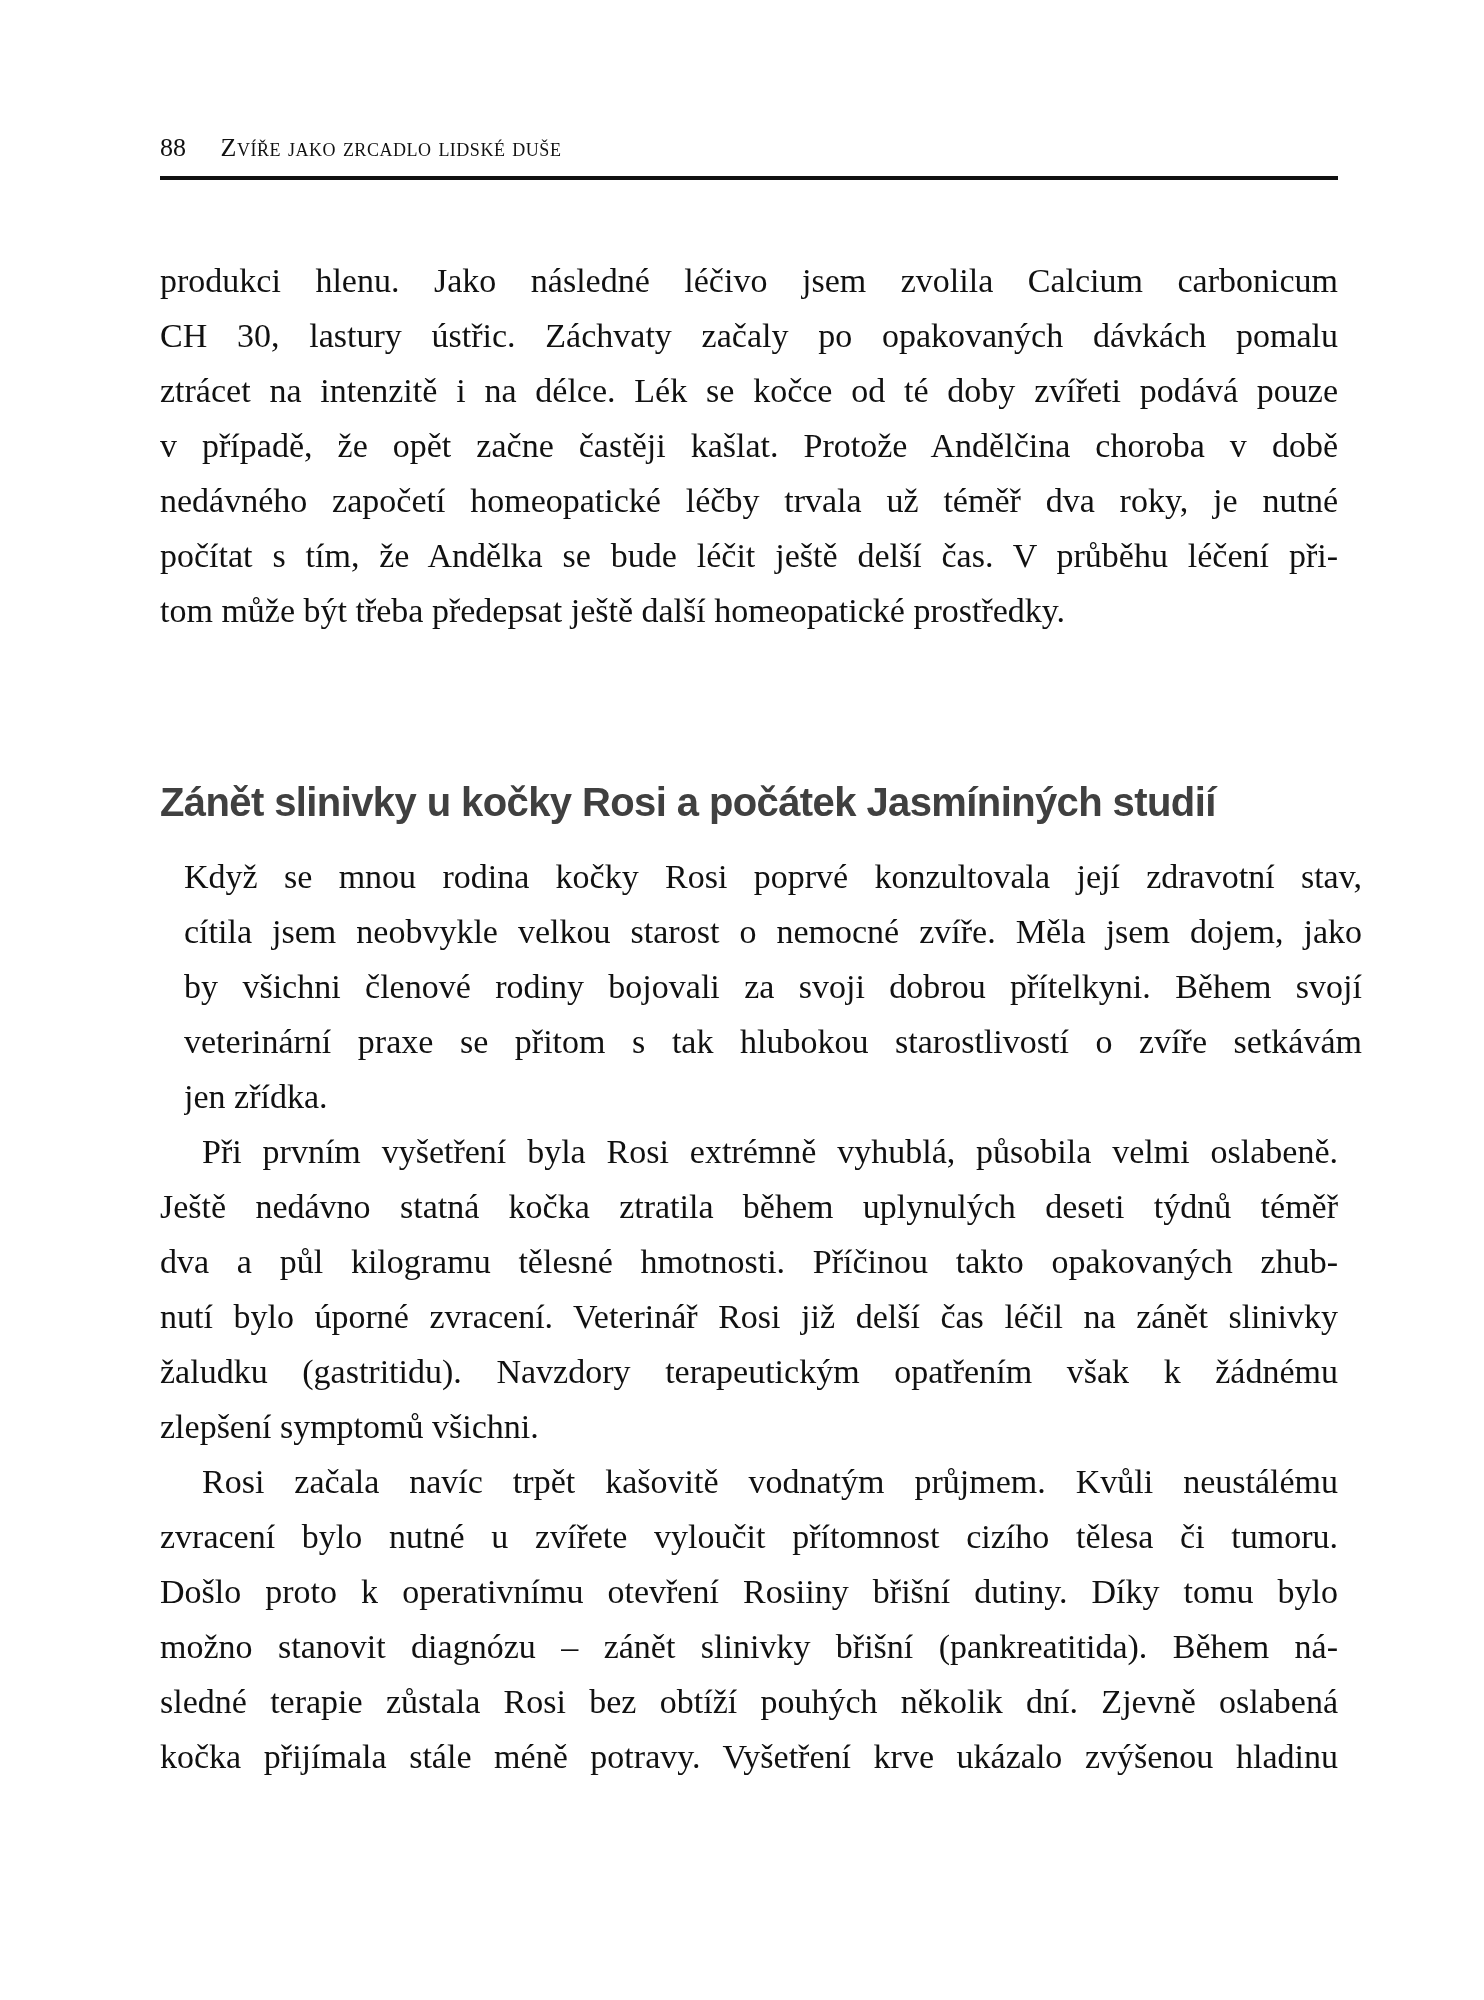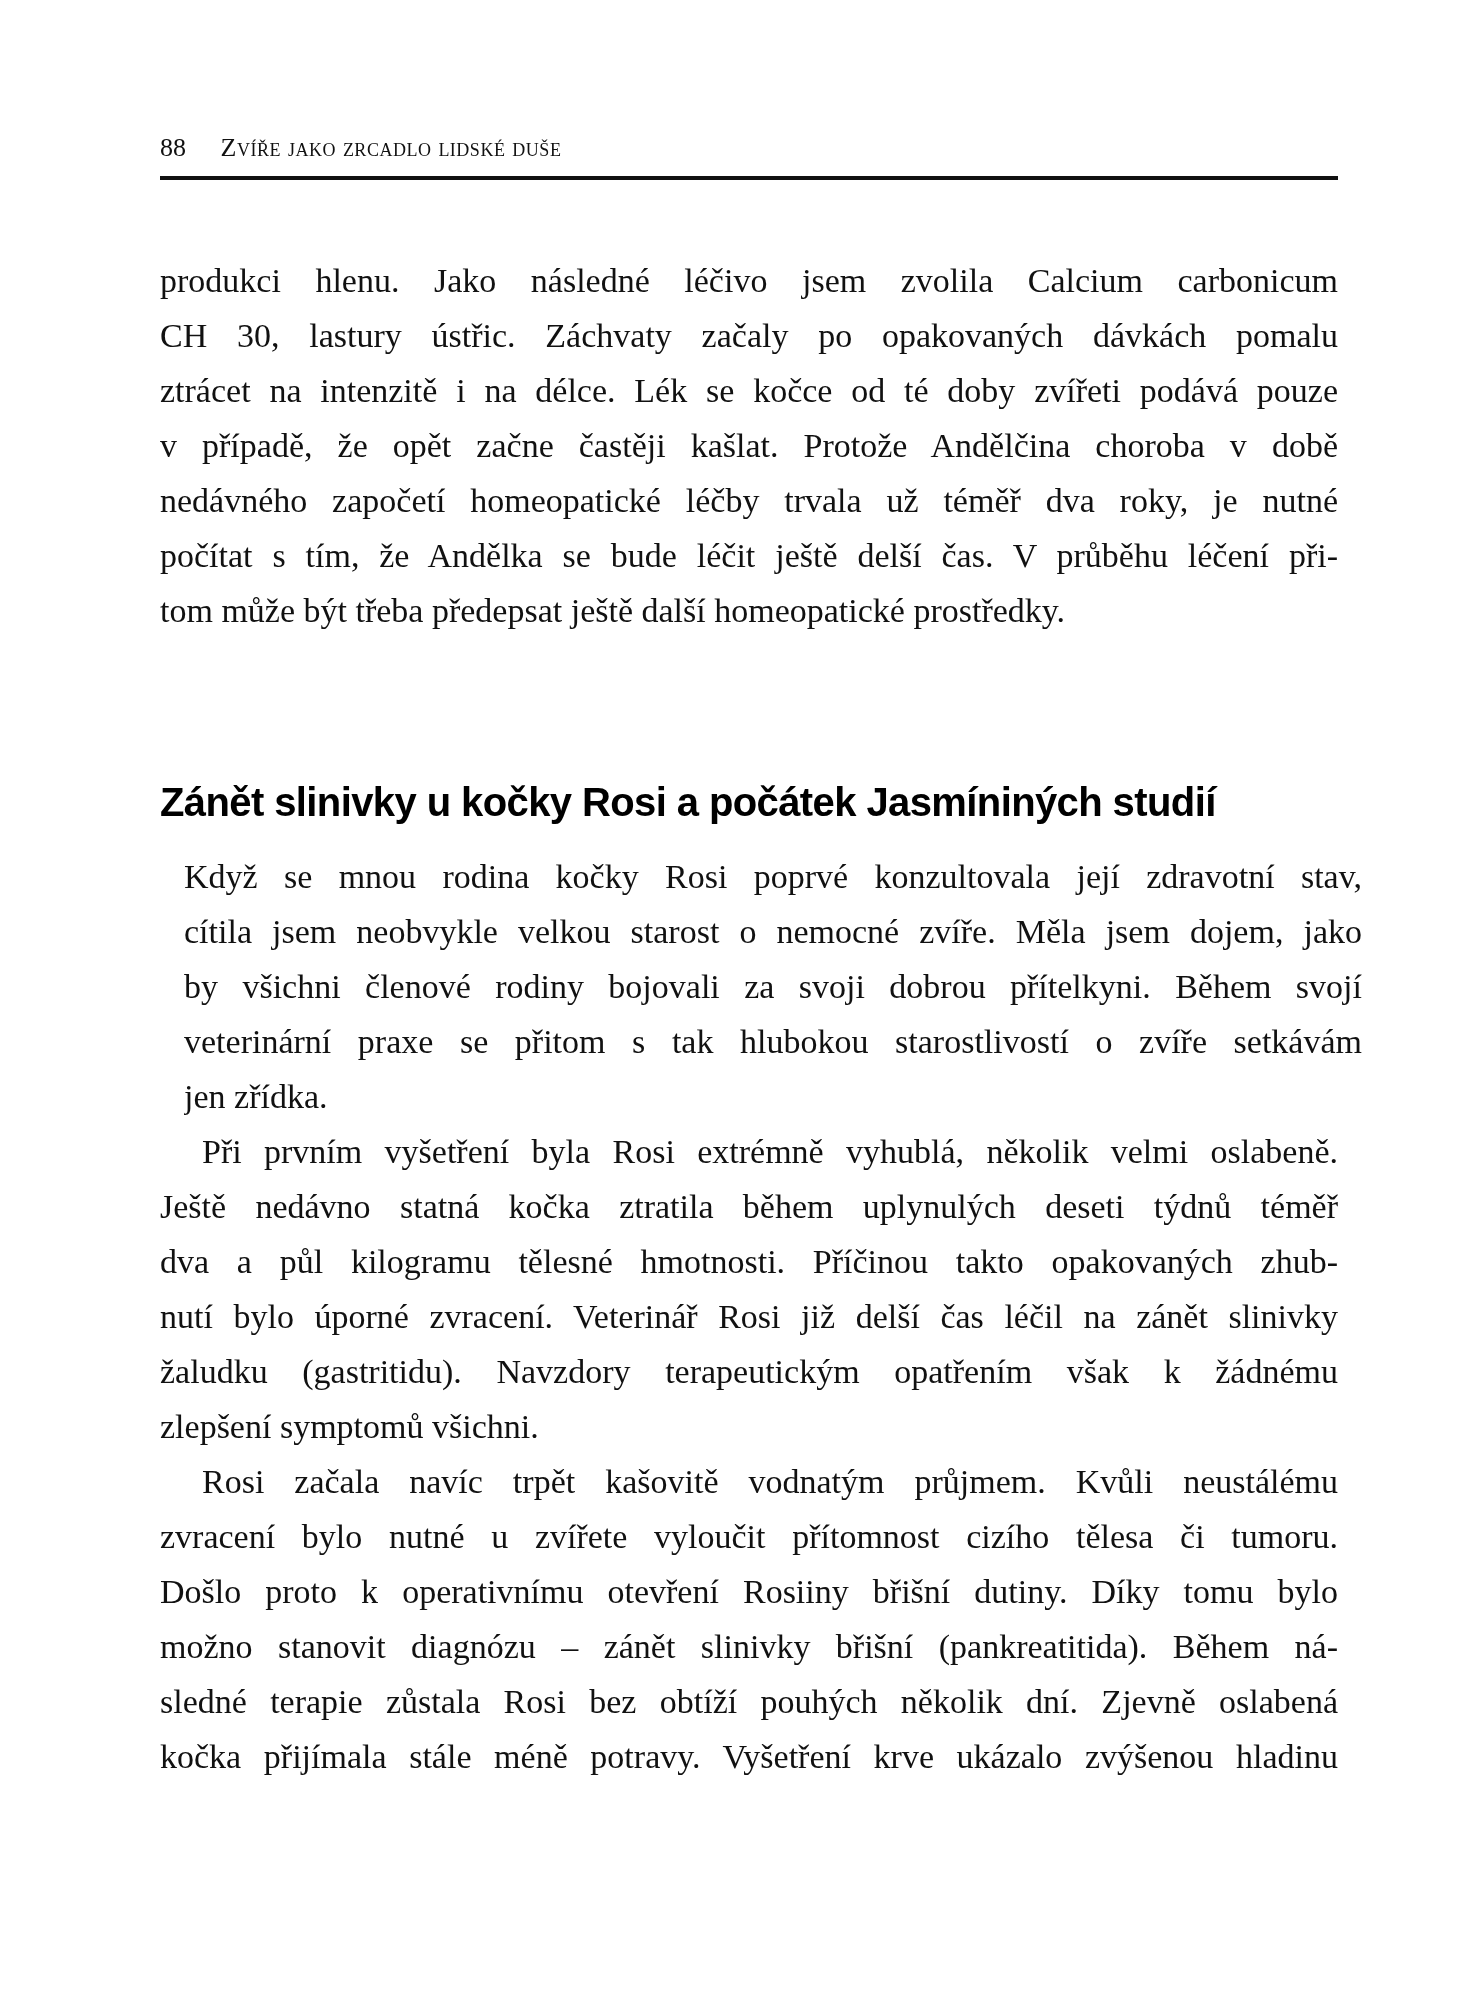--- a/index.html
+++ b/index.html
@@ -21,21 +21,21 @@
       font-size: 34px; height: 55px; line-height: 55px;
       text-align: justify; text-align-last: justify; white-space: nowrap;
       overflow: hidden;
     }
     .line.last { text-align-last: left; }
     .line.indent { text-indent: 42px; }
     .section-heading {
       position: absolute; left: 160px; top: 770px; width: 1178px;
       font-family: "Liberation Sans", "DejaVu Sans", sans-serif;
       font-size: 40px; line-height: 64px; white-space: nowrap;
-      letter-spacing: -0.6px; color: #000000;
+      letter-spacing: -0.6px; color: #404040;
     }
   </style>
 </head>
 <body>
 
 <header class="running-head">
   <span class="pageno">88</span>
   <span class="title">Zvíře jako zrcadlo lidské duše</span>
 </header>
 <div class="head-rule"></div>
@@ -54,21 +54,21 @@
 
 <div class="block" style="top:849px;margin-left:24px;">
   <div class="line">Když se mnou rodina kočky Rosi poprvé konzultovala její zdravotní stav,</div>
   <div class="line">cítila jsem neobvykle velkou starost o nemocné zvíře. Měla jsem dojem, jako</div>
   <div class="line">by všichni členové rodiny bojovali za svoji dobrou přítelkyni. Během svojí</div>
   <div class="line">veterinární praxe se přitom s tak hlubokou starostlivostí o zvíře setkávám</div>
   <div class="line last">jen zřídka.</div>
 </div>
 
 <div class="block" style="top:1124px;">
-  <div class="line indent">Při prvním vyšetření byla Rosi extrémně vyhublá, několik velmi oslabeně.</div>
+  <div class="line indent">Při prvním vyšetření byla Rosi extrémně vyhublá, působila velmi oslabeně.</div>
   <div class="line">Ještě nedávno statná kočka ztratila během uplynulých deseti týdnů téměř</div>
   <div class="line">dva a půl kilogramu tělesné hmotnosti. Příčinou takto opakovaných zhub-</div>
   <div class="line">nutí bylo úporné zvracení. Veterinář Rosi již delší čas léčil na zánět slinivky</div>
   <div class="line">žaludku (gastritidu). Navzdory terapeutickým opatřením však k žádnému</div>
   <div class="line last">zlepšení symptomů všichni.</div>
 </div>
 
 <div class="block" style="top:1454px;">
   <div class="line indent">Rosi začala navíc trpět kašovitě vodnatým průjmem. Kvůli neustálému</div>
   <div class="line">zvracení bylo nutné u zvířete vyloučit přítomnost cizího tělesa či tumoru.</div>

